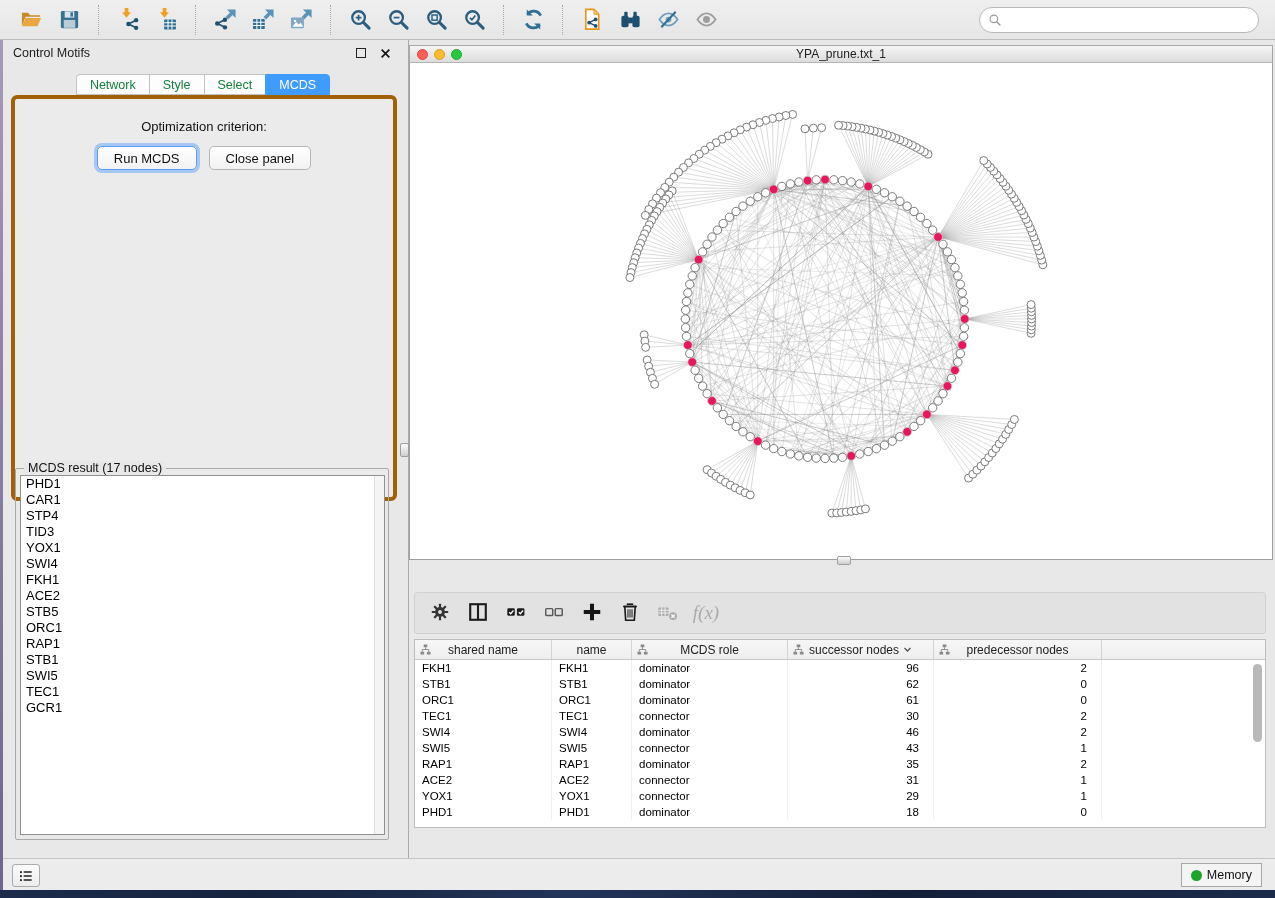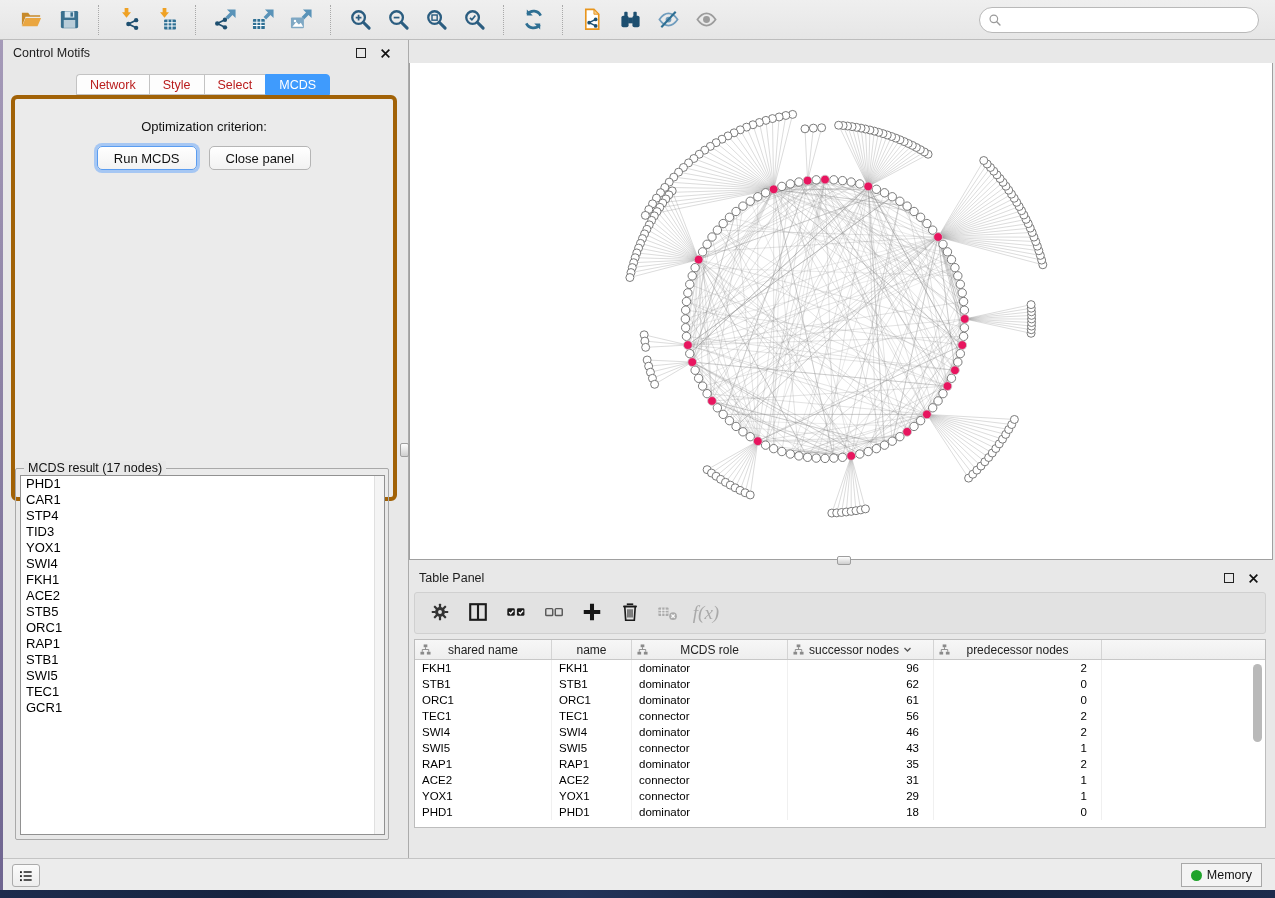--- a/index.html
+++ b/index.html
@@ -29,21 +29,21 @@
   
   .control-panel { position:absolute; left:3px; top:40px; width:400px; height:818px; background:#e8e8e8; }
   .panel-head { height:26px; display:flex; align-items:center; padding:0 10px; }
   .panel-title { font-size:12.5px; color:#1c1c1c; }
   .panel-head .spacer { flex:1; }
   .head-ic { width:16px; height:16px; display:flex; align-items:center; justify-content:center; margin-left:8px; }
   .float-ic { width:10px; height:10px; border:1.6px solid #222; background:transparent; }
 
   .cp-tabs { position:absolute; left:0; top:34px; width:100%; display:flex; justify-content:center; }
   .tab { height:21px; padding:0 13px; display:flex; align-items:center; background:#fdfdfd;
-    border:1px solid #c3c3c3; border-right:none; font-size:12.5px; color:#b91c1c; }
+    border:1px solid #c3c3c3; border-right:none; font-size:12.5px; color:#15803d; }
   .tab:first-child { border-radius:4px 0 0 0; }
   .tab:last-child { border-right:1px solid #c3c3c3; border-radius:0 4px 0 0; }
   .tab.active { background:#3f9bfd; color:#fff; border-color:#3f9bfd; }
 
   .cp-content { position:absolute; left:8px; top:55px; width:386px; height:406px;
     background:#ebebeb; border:4px solid #a16207; border-radius:6px; }
   .crit-label { text-align:center; margin-top:20px; font-size:13px; color:#111; }
   .selectbox { position:relative; margin:10px auto 0; width:312px; height:24px; background:#fff;
     border:1px solid #b3b3b3; border-radius:5px; display:flex; align-items:center; padding:0 26px 0 10px;
     font-size:13px; color:#111; white-space:nowrap; }
@@ -368,20 +368,28 @@
         <div class="mcds-item">GCR1</div>
       </div>
   </div>
 </div>
 
 <div class="vsplit">
   <div class="vsplit-knob"></div>
 </div>
 
 <div class="net-frame">
+  <div class="net-titlebar">
+    <div class="traffic">
+      <span class="light red"></span>
+      <span class="light yellow"></span>
+      <span class="light green"></span>
+    </div>
+    <div class="net-title">YPA_prune.txt_1</div>
+  </div>
   <div class="net-canvas">
     <svg id="net-svg" viewBox="0 0 864 497" width="862" height="495" preserveAspectRatio="none">
         <g>
           <line x1="364.5" y1="126.8" x2="555.7" y2="248.2" stroke="#8a8a8a" stroke-width="0.75" opacity="0.32"></line>
           <line x1="364.5" y1="126.8" x2="546.2" y2="205.5" stroke="#8a8a8a" stroke-width="0.75" opacity="0.32"></line>
           <line x1="364.5" y1="126.8" x2="553.5" y2="283.2" stroke="#8a8a8a" stroke-width="0.75" opacity="0.32"></line>
           <line x1="364.5" y1="126.8" x2="364.5" y2="387.2" stroke="#8a8a8a" stroke-width="0.75" opacity="0.32"></line>
           <line x1="364.5" y1="126.8" x2="277.1" y2="274.5" stroke="#8a8a8a" stroke-width="0.75" opacity="0.32"></line>
           <line x1="364.5" y1="126.8" x2="302.7" y2="174.7" stroke="#8a8a8a" stroke-width="0.75" opacity="0.32"></line>
           <line x1="364.5" y1="126.8" x2="280.4" y2="222.2" stroke="#8a8a8a" stroke-width="0.75" opacity="0.32"></line>
@@ -1062,32 +1070,20 @@
         </g>
       </svg>
   </div>
 </div>
 
 <div class="hsplit">
   <div class="hsplit-knob"></div>
 </div>
 
 <div class="table-panel">
-  <div class="panel-head" style="padding:0 14px 0 10px;">
-    <span class="panel-title">Table Panel</span>
-    <span class="spacer"></span>
-    <span class="head-ic">
-        <span class="float-ic"></span>
-      </span>
-    <span class="head-ic">
-      <svg width="11" height="11" viewBox="0 0 20 20">
-          <path d="M3 3l14 14M17 3L3 17" stroke="#111" stroke-width="3"></path>
-        </svg>
-    </span>
-  </div>
   <div class="tp-toolbar" id="tp-toolbar">
       <div class="tp-btn">
         <span><svg width="22" height="22" viewBox="0 0 24 24">
             <g fill="#333">
               <rect x="10.8" y="3" width="2.4" height="4.2" rx=".6"></rect>
               <rect x="10.8" y="16.8" width="2.4" height="4.2" rx=".6"></rect>
               <rect x="3" y="10.8" width="4.2" height="2.4" rx=".6"></rect>
               <rect x="16.8" y="10.8" width="4.2" height="2.4" rx=".6"></rect>
               <g transform="rotate(45 12 12)">
                 <rect x="10.8" y="3" width="2.4" height="4.2" rx=".6"></rect>
@@ -1225,21 +1221,21 @@
           <div class="nt-cell" style="width: 137px;">ORC1</div>
           <div class="nt-cell" style="width: 80px;">ORC1</div>
           <div class="nt-cell" style="width: 156px;">dominator</div>
           <div class="nt-cell num" style="width: 146px;">61</div>
           <div class="nt-cell num" style="width: 168px;">0</div>
         </div>
         <div class="nt-row">
           <div class="nt-cell" style="width: 137px;">TEC1</div>
           <div class="nt-cell" style="width: 80px;">TEC1</div>
           <div class="nt-cell" style="width: 156px;">connector</div>
-          <div class="nt-cell num" style="width: 146px;">56</div>
+          <div class="nt-cell num" style="width: 146px;">30</div>
           <div class="nt-cell num" style="width: 168px;">2</div>
         </div>
         <div class="nt-row">
           <div class="nt-cell" style="width: 137px;">SWI4</div>
           <div class="nt-cell" style="width: 80px;">SWI4</div>
           <div class="nt-cell" style="width: 156px;">dominator</div>
           <div class="nt-cell num" style="width: 146px;">46</div>
           <div class="nt-cell num" style="width: 168px;">2</div>
         </div>
         <div class="nt-row">

